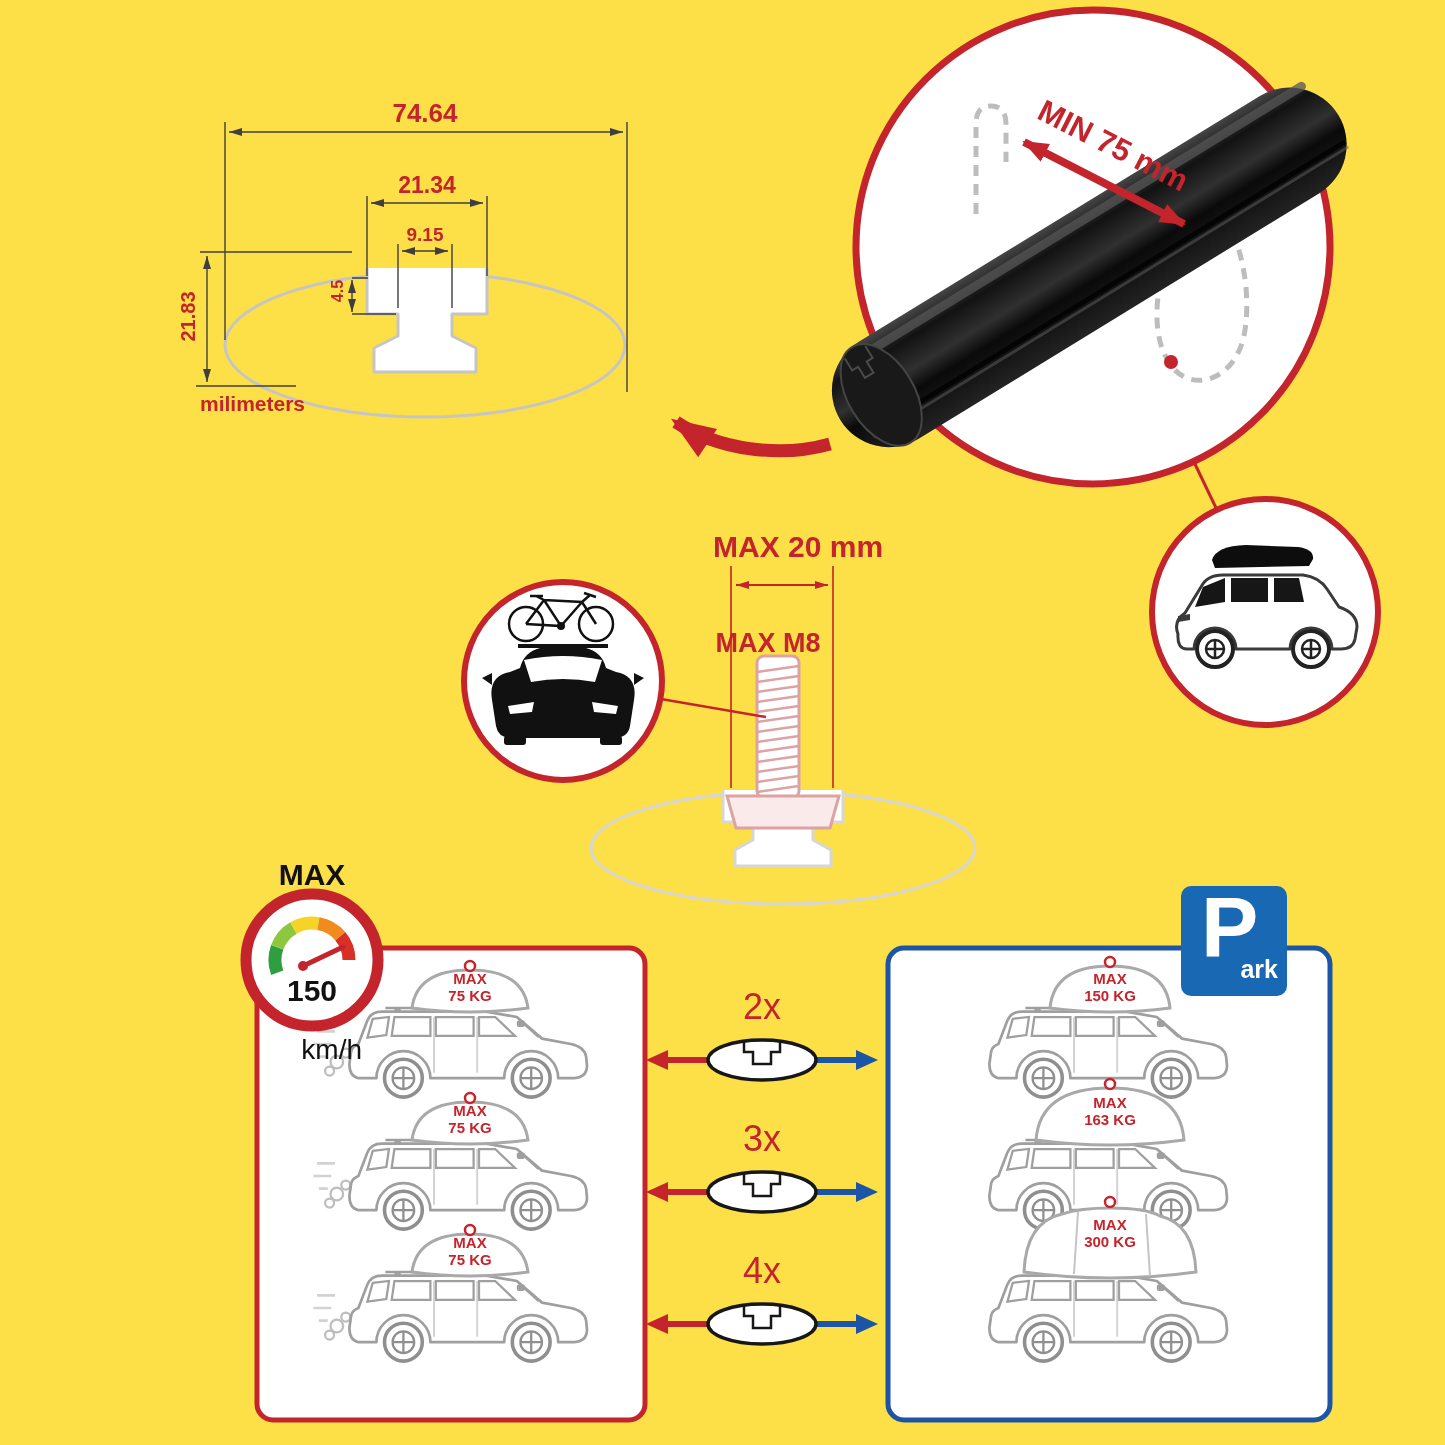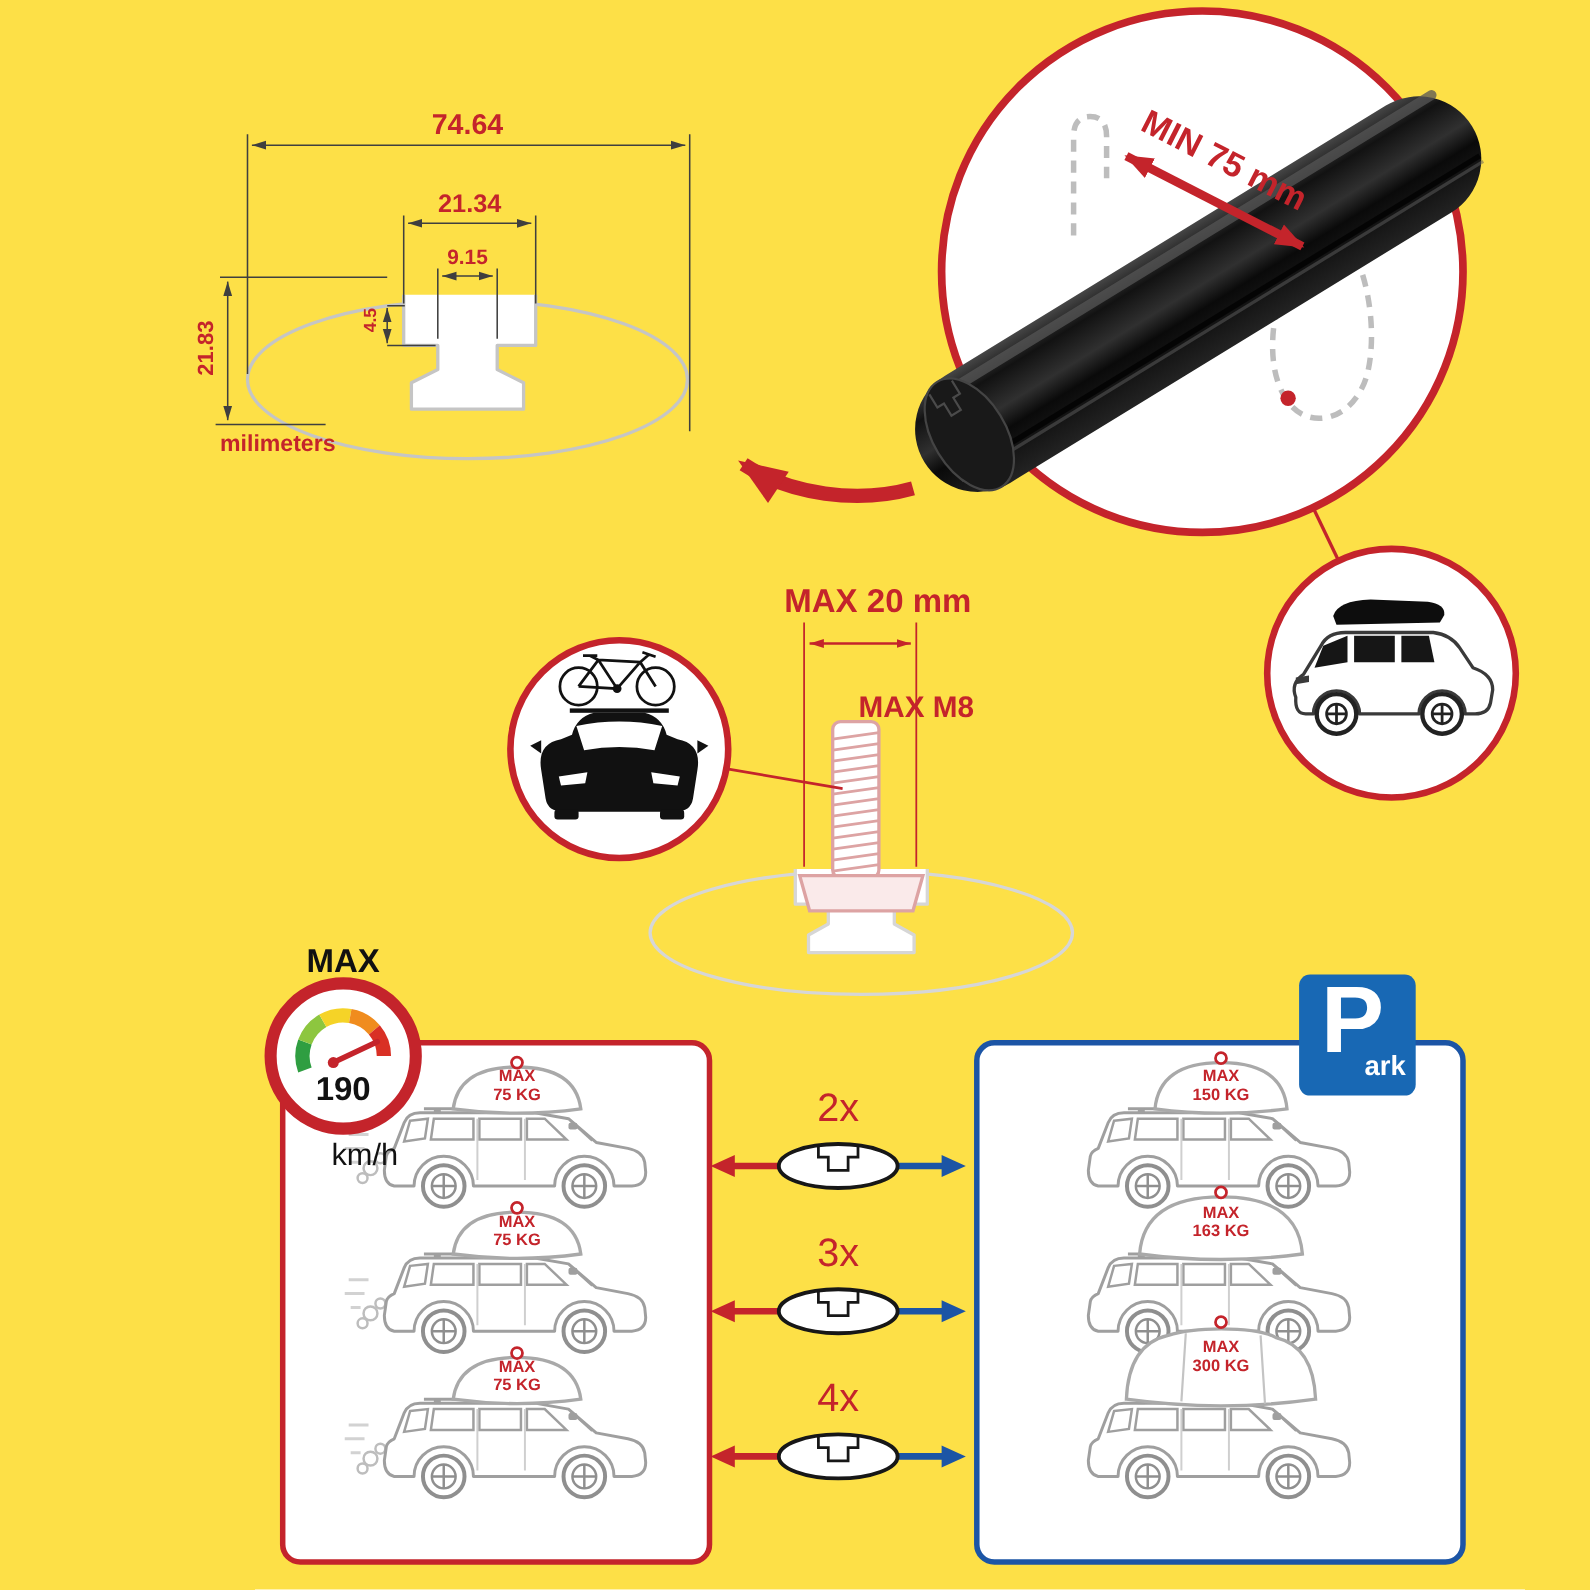--- a/index.html
+++ b/index.html
@@ -248,24 +248,24 @@
 <div class="txt red ctr" style="left:385px; top:98px; width:80px; font-size:26px;">74.64</div>
 <div class="txt red ctr" style="left:387px; top:172px; width:80px; font-size:23px;">21.34</div>
 <div class="txt red ctr" style="left:385px; top:224px; width:80px; font-size:19px;">9.15</div>
 <div class="txt red ctr rot" style="left:316px; top:282px; width:44px; font-size:16px;">4.5</div>
 <div class="txt red ctr rot" style="left:146px; top:305px; width:84px; font-size:20px;">21.83</div>
 <div class="txt red" style="left:200px; top:392px; font-size:21px;">milimeters</div>
 
 <div class="txt red ctr" style="left:1028px; top:128px; width:170px; font-size:31px; transform:rotate(27deg);">MIN 75 mm</div>
 
 <div class="txt red ctr" style="left:713px; top:530px; width:160px; font-size:30px;">MAX 20 mm</div>
-<div class="txt red ctr" style="left:753px; top:628px; width:160px; font-size:27px;">MAX M8</div>
+<div class="txt red ctr" style="left:688px; top:628px; width:160px; font-size:27px;">MAX M8</div>
 
 <div class="txt black ctr" style="left:262px; top:858px; width:100px; font-size:30px;">MAX</div>
-<div class="txt black ctr" style="left:262px; top:974px; width:100px; font-size:30px;">190</div>
+<div class="txt black ctr" style="left:262px; top:974px; width:100px; font-size:30px;">150</div>
 <div class="txt black ctr" style="left:262px; top:1034px; width:100px; font-size:28px; font-weight:normal;text-align:right;">km/h</div>
 
 <div class="mult" style="left:722px; top:986px;">2x</div>
 <div class="mult" style="left:722px; top:1118px;">3x</div>
 <div class="mult" style="left:722px; top:1250px;">4x</div>
 
 <div class="load-label" style="left:420px; top:970px;">
   <div>MAX</div>
       <div>75 KG</div>
 </div>

